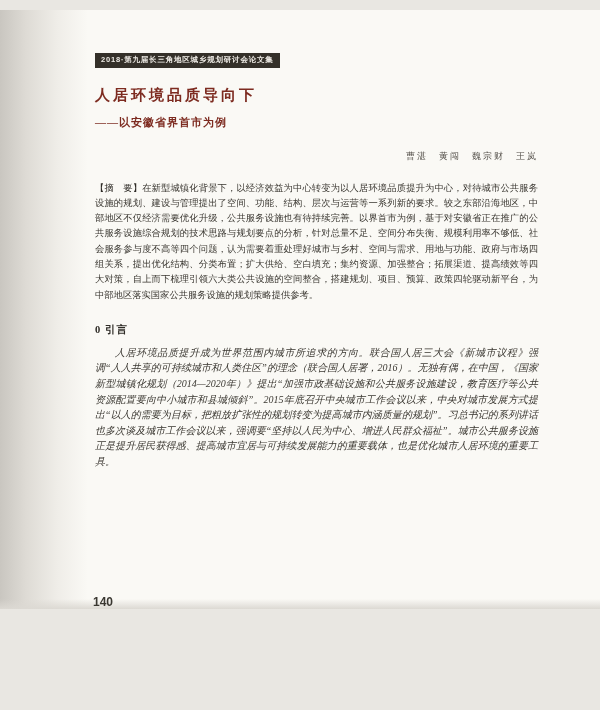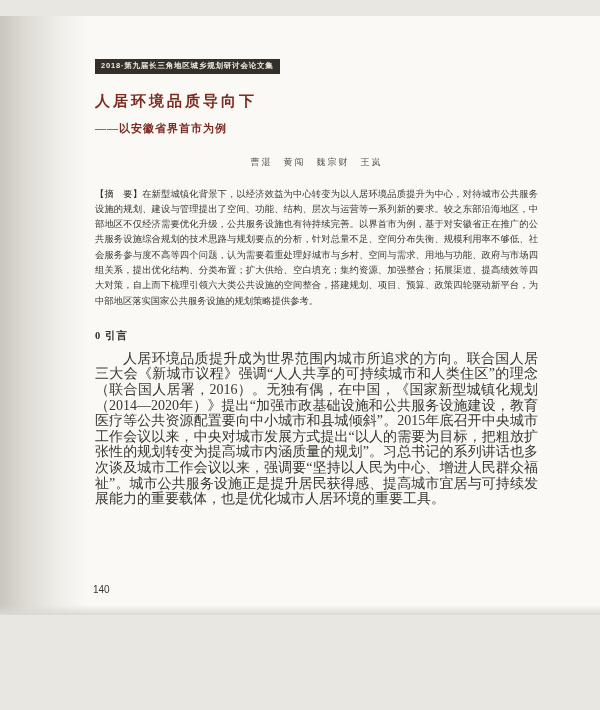--- a/index.html
+++ b/index.html
@@ -1,20 +1,20 @@
 <!DOCTYPE html>
 <html><head>
 <meta charset="utf-8">
 <style>
   html, body { margin: 0; padding: 0; background: #e9e7e2; }
   .page {
     position: relative;
     width: 600px;
     height: 599px;
-    margin: 16px auto;
+    margin: 10px auto;
     background: #faf9f5;
     overflow: hidden;
     font-family: "Liberation Serif", serif;
     color: #333;
   }
   
   .binding-shadow {
     position: absolute;
     left: 0; top: 0; bottom: 0;
     width: 88px;
@@ -58,21 +58,21 @@
     letter-spacing: 1.5px;
   }
   .subtitle {
     margin-top: 10px;
     font-size: 11px;
     font-weight: 700;
     letter-spacing: 1px;
   }
   .authors {
     margin-top: 20px;
-    text-align: center;
+    text-align: right;
     font-size: 9px;
     color: #55514b;
     letter-spacing: 2px;
   }
   .abstract {
     margin-top: 18px;
     font-size: 9.3px;
     line-height: 15.3px;
     text-align: justify;
     color: #3a3731;
@@ -91,44 +91,45 @@
   .section-heading {
     margin-top: 20px;
     font-family: Liberation Serif, serif;
     font-size: 10.5px;
     font-weight: 700;
     color: #2e2b26;
     letter-spacing: 1px;
   }
   .body-para {
     margin-top: 8px;
-    font-size: 14px;
+    font-size: 10px;
     line-height: 15.6px;
     text-align: justify;
     text-indent: 2em;
     color: #3a3731;
+    font-style: italic;
   }
   .body-para + .body-para { margin-top: 2px; }
   .footnote {
     position: absolute;
     left: 95px;
     width: 443px;
     top: 648px;
     font-size: 6.8px;
     line-height: 10.5px;
     text-align: justify;
     color: #45423c;
   }
   .footnote .inline-label { font-size: 6.8px; }
   .page-number {
     position: absolute;
     left: 93px;
-    bottom: 20px;
-    font-size: 10px;
-    font-weight: 400;
+    bottom: 0;
+    font-size: 12px;
+    font-weight: 700;
     color: #3a3731;
     font-family: "Liberation Sans", sans-serif;
   }
 </style>
 </head>
 <body>
 
 <div class="page">
   <div class="binding-shadow"></div>
   <div class="bottom-shadow"></div>

